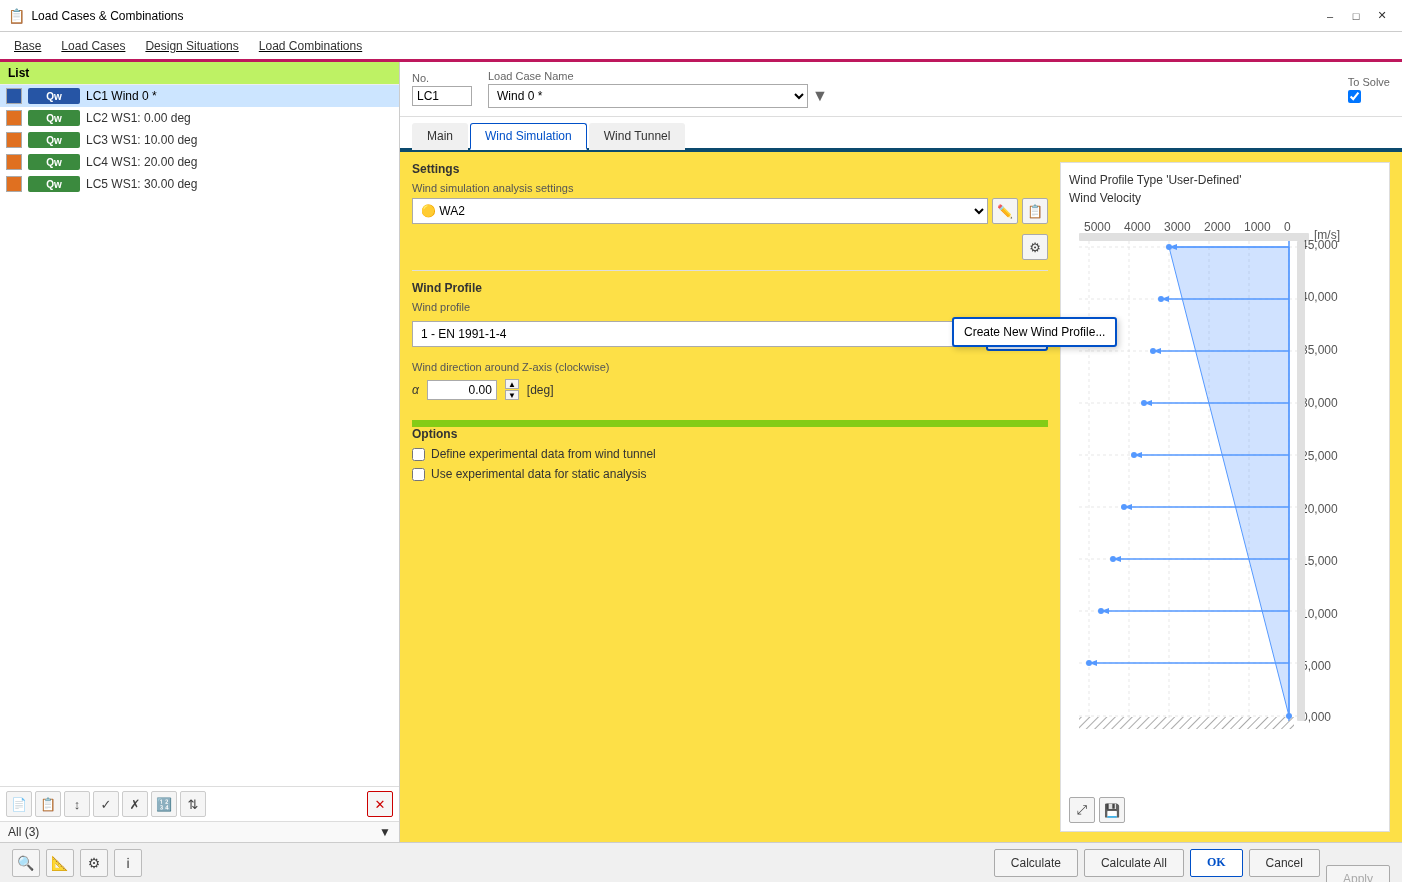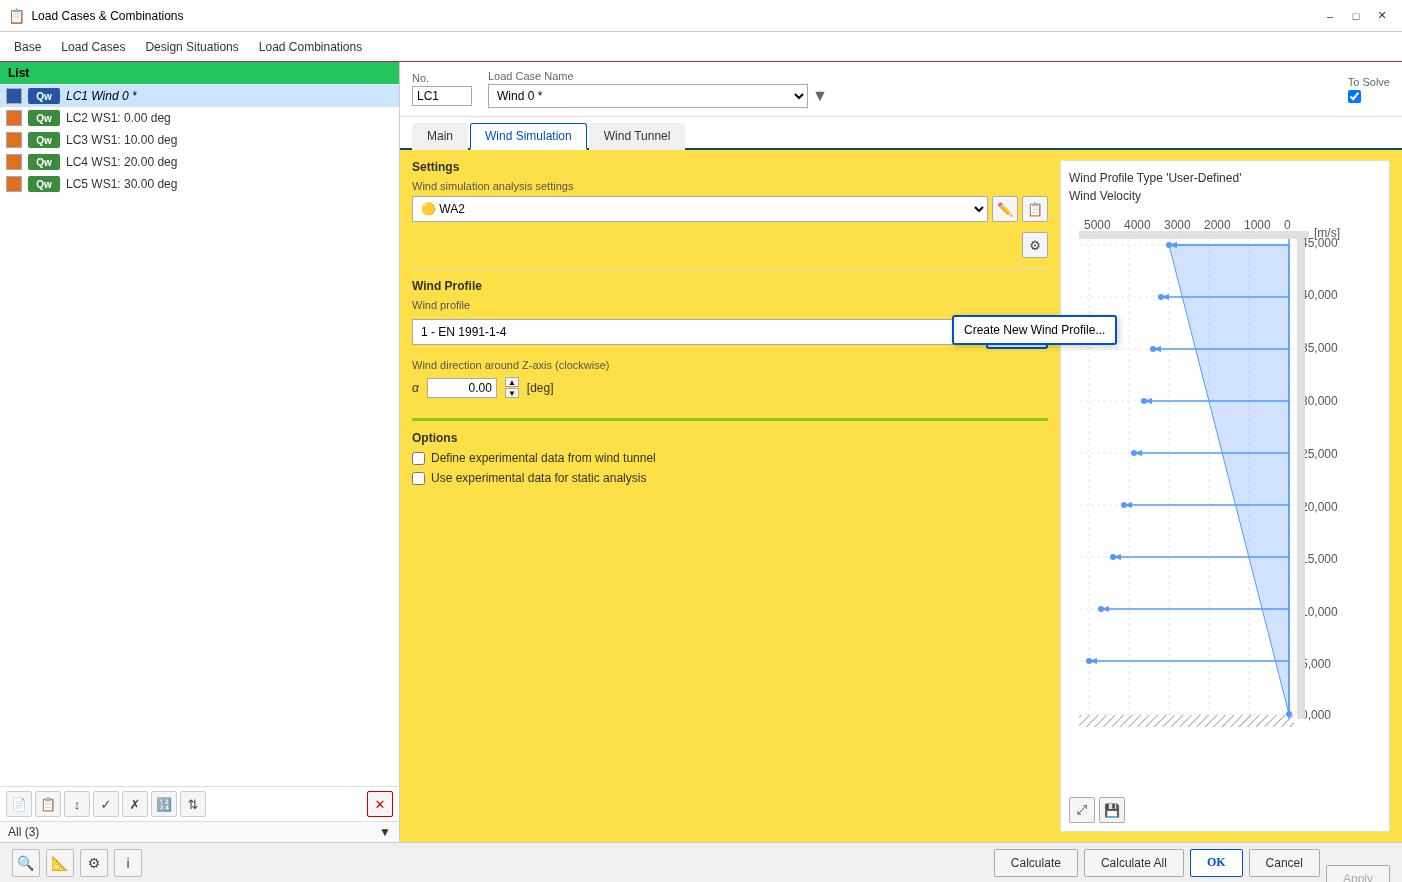--- a/index.html
+++ b/index.html
@@ -26,25 +26,26 @@
       border: none;
       cursor: pointer;
       display: flex; align-items: center; justify-content: center;
       font-size: 11px;
       color: #333;
     }
 
     
     .menu-bar {
       background: #fff;
-      border-bottom: 1px solid #be185d;
+      border-bottom: 3px solid #be185d;
       height: 30px;
       display: flex;
       align-items: center;
       padding: 0 4px;
+      text-decoration: underline;
     }
     .menu-item {
       padding: 4px 10px;
       cursor: pointer;
       color: #333;
       font-size: 12px;
       border-radius: 2px;
     }
 
     
@@ -59,56 +60,56 @@
       background: #fff;
       border-right: 1px solid #ccc;
       display: flex;
       flex-direction: column;
       flex-shrink: 0;
     }
     .panel-header {
       padding: 4px 8px;
       font-weight: bold;
       font-size: 12px;
-      background: #22c55e;
+      background: #bef264;
       border-bottom: 1px solid #eee;
     }
 
     .list-container { flex: 1; overflow-y: auto; }
     .list-item {
       display: flex;
       align-items: center;
       padding: 3px 6px;
       cursor: pointer;
       gap: 6px;
       min-height: 22px;
     }
     .list-item.selected { background: #cce5ff; }
     .badge {
       display: inline-flex;
       align-items: center;
       justify-content: center;
-      width: 32px;
+      width: 52px;
       height: 16px;
       border-radius: 2px;
       font-size: 10px;
       font-weight: bold;
       color: #fff;
       flex-shrink: 0;
     }
     .badge-blue { background: #2655a5; }
     .badge-green { background: #3b8a3e; }
     .color-block {
       width: 16px; height: 16px;
       border: 1px solid #aaa;
       flex-shrink: 0;
     }
     .cb-orange { background: #e07020; }
     .list-item-text { font-size: 12px; color: #333; }
-    .list-item-text.selected-text { color: #000; font-weight: 500; font-style: italic; }
+    .list-item-text.selected-text { color: #000; font-weight: 500; }
 
     
     .panel-toolbar {
       border-top: 1px solid #ddd;
       padding: 4px 6px;
       display: flex;
       align-items: center;
       gap: 3px;
     }
     .toolbar-btn {
@@ -171,21 +172,21 @@
       height: 24px;
     }
     .to-solve-group { display: flex; flex-direction: column; gap: 2px; margin-left: auto; }
     .checkbox-row { display: flex; align-items: center; gap: 4px; }
 
     
     .tabs-bar {
       display: flex;
       padding: 6px 12px 0;
       background: #fff;
-      border-bottom: 2px solid #0c4a6e;
+      border-bottom: 4px solid #0c4a6e;
       gap: 2px;
     }
     .tab {
       padding: 5px 14px;
       cursor: pointer;
       border: 1px solid transparent;
       border-bottom: none;
       font-size: 12px;
       color: #333;
       background: #f0f0f0;
@@ -313,22 +314,21 @@
       border: 1px solid #aaa;
       background: #f5f5f5;
       cursor: pointer;
       font-size: 8px;
       display: flex; align-items: center; justify-content: center;
     }
     .deg-label { font-size: 12px; color: #333; }
 
     
     .options-section {
-      border-top: 3px solid #84cc16;
-      padding-top: 10px;
+      border-top: 7px solid #84cc16;
       margin-top: 20px;
     }
     .option-row {
       display: flex;
       align-items: center;
       gap: 6px;
       margin-bottom: 6px;
     }
     .option-checkbox { width: 13px; height: 13px; cursor: pointer; }
     .option-label { font-size: 12px; color: #333; }

